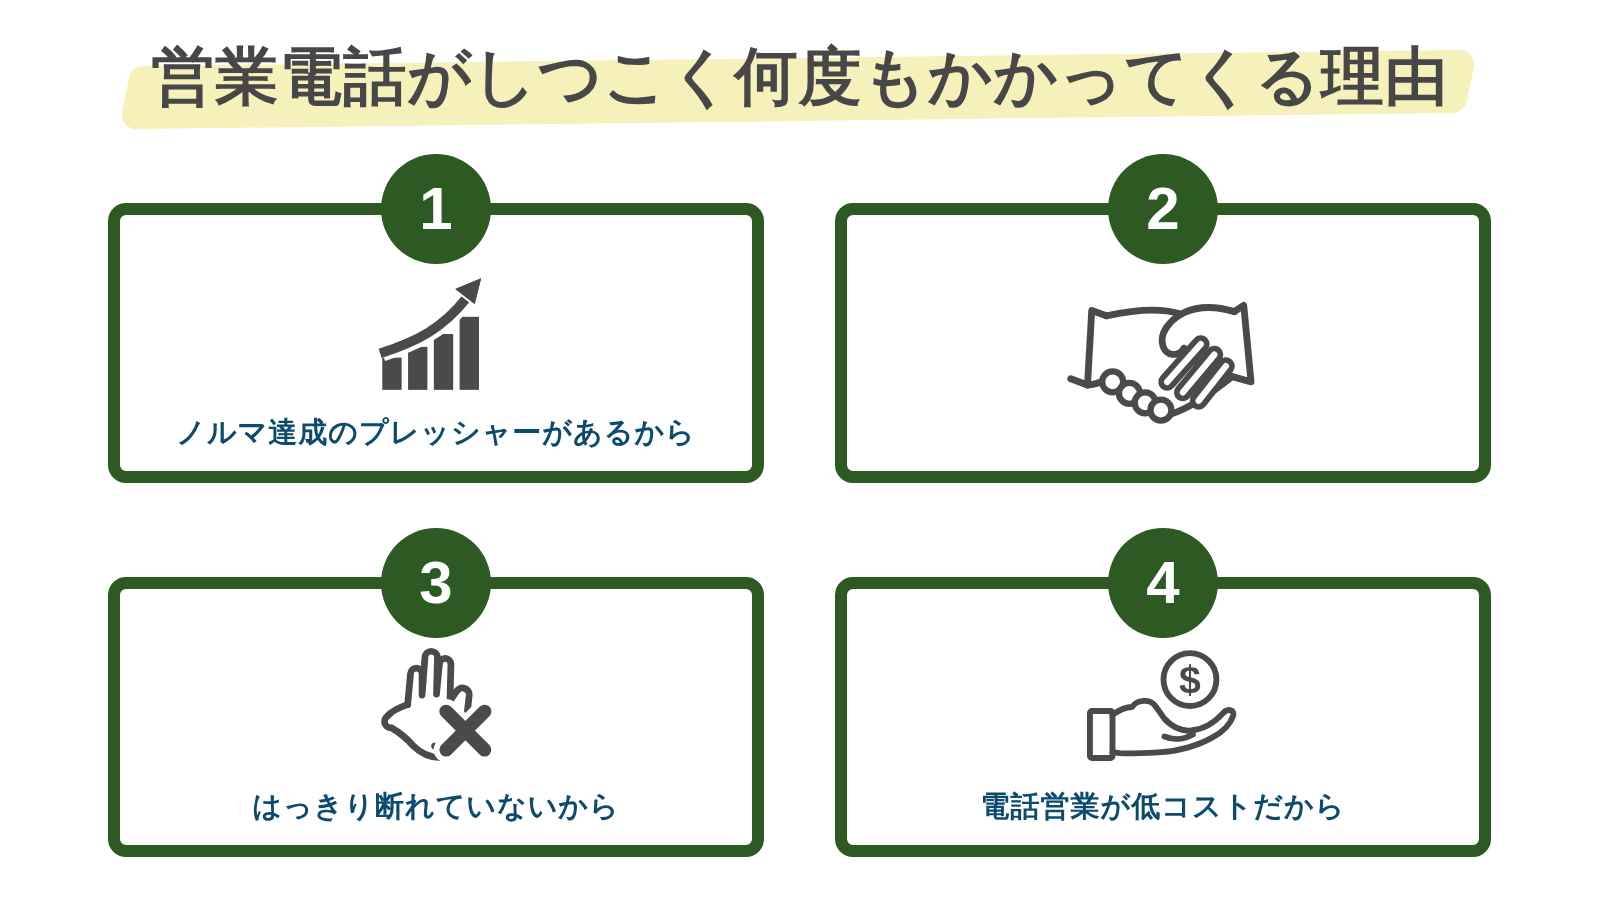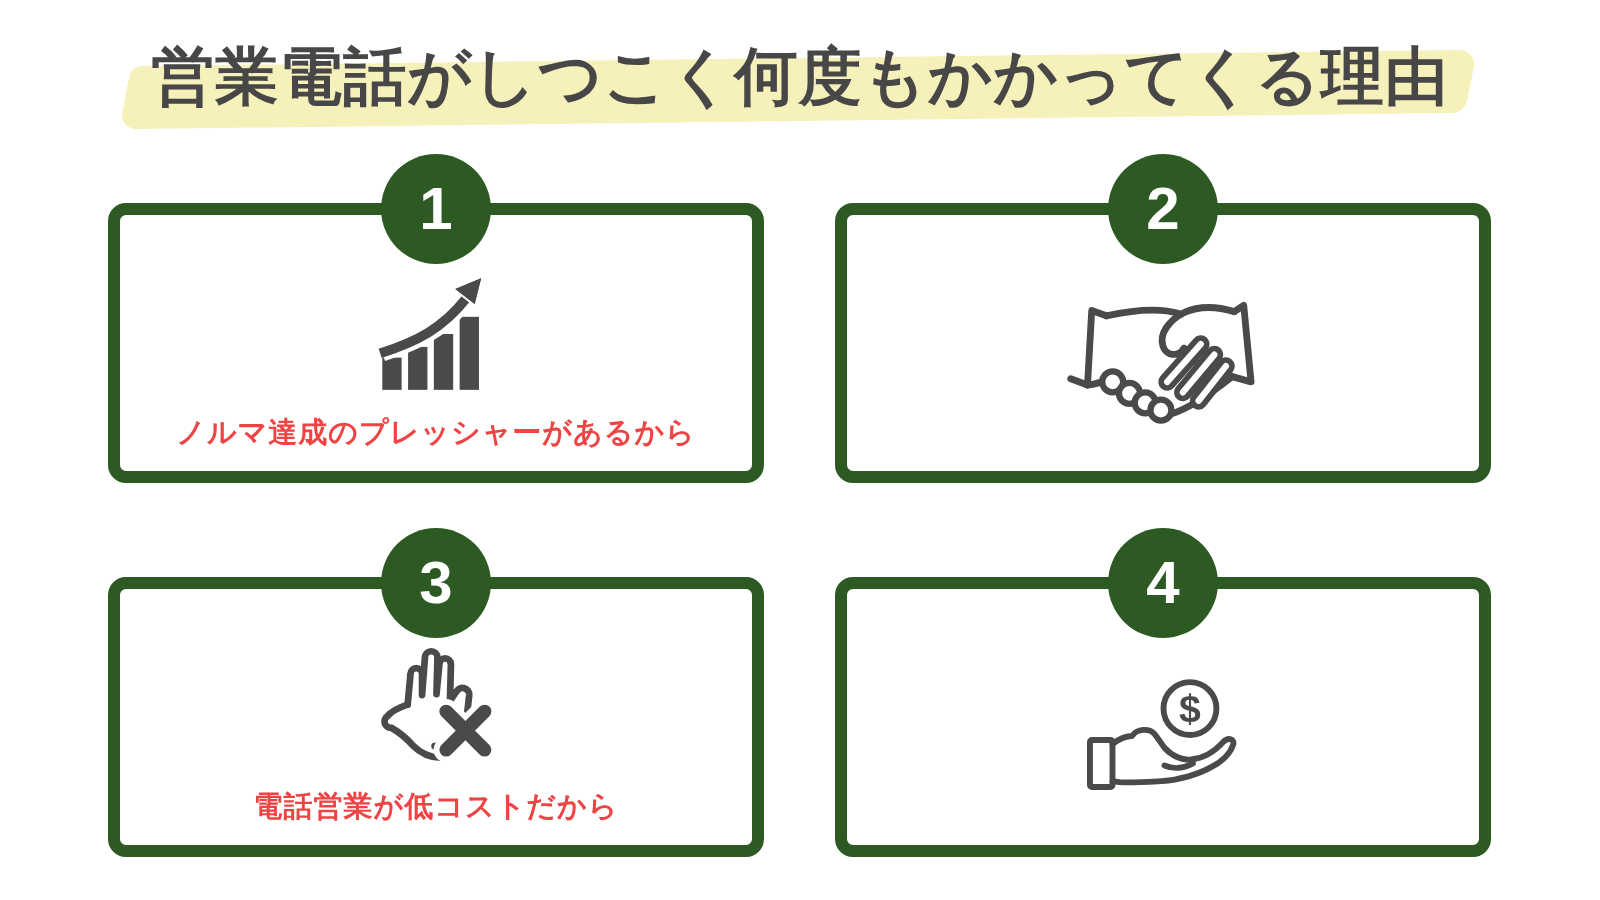--- a/index.html
+++ b/index.html
@@ -25,21 +25,21 @@
     box-sizing:border-box;display:flex;flex-direction:column;align-items:center;
   }
   .badge{
     position:absolute;top:-61px;left:50%;transform:translateX(-50%);
     width:110px;height:110px;border-radius:50%;background:#2d5a23;
     display:flex;align-items:center;justify-content:center;
   }
   .badge span{color:#ffffff;font-size:60px;font-weight:bold;line-height:1;}
   .icon-wrap{flex:1;display:flex;align-items:center;justify-content:center;padding-top:40px;}
   .caption{
-    margin-bottom:18px;font-size:29px;font-weight:bold;color:#ef4444;
+    margin-bottom:18px;font-size:29px;font-weight:bold;color:#0c4a6e;
     letter-spacing:1px;white-space:nowrap;
   }
   svg{display:block;}
 </style>
 </head>
 <body>
 
 <div class="title-wrap">
   <span class="title-inner">
     <span class="title-highlight"></span>
@@ -131,21 +131,21 @@
         </g>
 
         <g stroke-linecap="round">
           <path d="M80 91 L120 131" stroke="#ffffff" stroke-width="26"></path>
           <path d="M120 91 L80 131" stroke="#ffffff" stroke-width="26"></path>
           <path d="M80 91 L120 131" stroke="#4a4a4a" stroke-width="14"></path>
           <path d="M120 91 L80 131" stroke="#4a4a4a" stroke-width="14"></path>
         </g>
       </svg>
     </div>
-    <div class="caption">電話営業が低コストだから</div>
+    <div class="caption">はっきり断れていないから</div>
   </div>
 
   <div class="card">
     <div class="badge">
       <span>4</span>
     </div>
     <div class="icon-wrap">
       <svg width="152" height="118" viewBox="0 0 155 118">
         <g fill="none" stroke="#4a4a4a" stroke-width="6" stroke-linecap="round" stroke-linejoin="round">
 
@@ -161,15 +161,16 @@
                    C 144 59 151 61 149 67
                    C 146 76 139 83 128 89
                    C 114 97 94 103 76 104
                    C 58 105 42 106 33 105 L26 104"></path>
 
           <path d="M79 88 C 88 92 99 91 108 86"></path>
         </g>
         <text x="105" y="44" font-size="40" font-weight="bold" fill="#4a4a4a" text-anchor="middle">$</text>
       </svg>
     </div>
+    <div class="caption">電話営業が低コストだから</div>
   </div>
 
 </div>
 
 </body></html>

